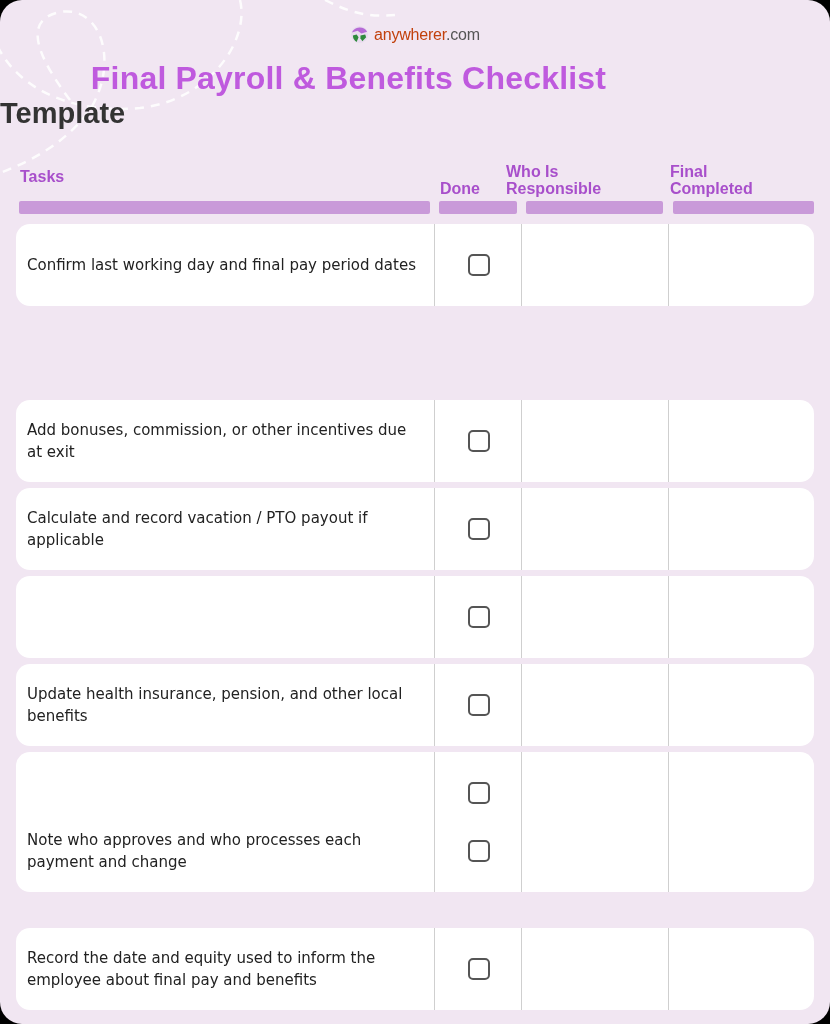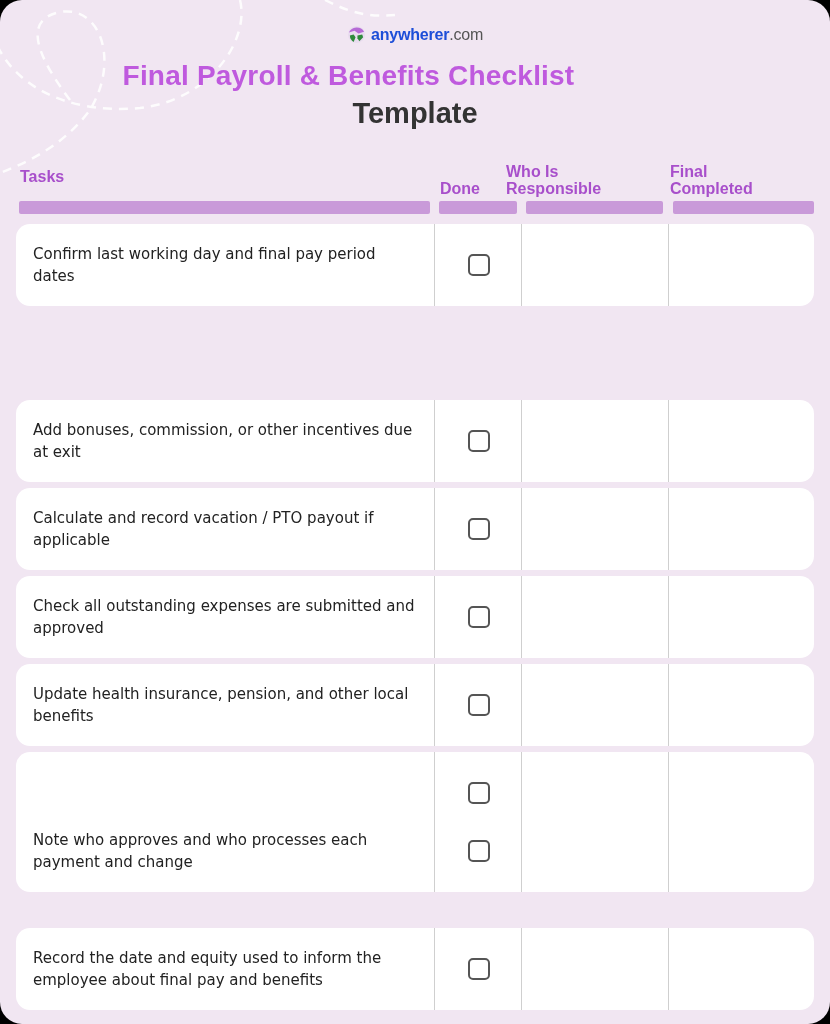--- a/index.html
+++ b/index.html
@@ -9,43 +9,43 @@
     background:#f1e6f2; border-radius:22px; overflow:hidden;
     font-family:"DejaVu Sans", sans-serif;
   }
   .deco { position:absolute; left:0; top:0; pointer-events:none; }
   .logo {
     position:absolute; top:25px; left:0; width:830px;
     display:flex; justify-content:center; align-items:center; gap:5px;
   }
   .logo-icon { width:19px; height:19px; }
   .logo-text { font-family:"Liberation Sans", sans-serif; font-size:16px; color:#555; letter-spacing:-0.2px; }
-  .logo-text b { font-weight:700; color:#1d4ed8; }
+  .logo-text b { font-weight:400; color:#c2410c; }
   .title {
     position:absolute; top:60px; left:0; width:697px; text-align:center;
-    font-family:"Liberation Sans", sans-serif; font-weight:700; font-size:28px;
+    font-family:"Liberation Sans", sans-serif; font-weight:700; font-size:32px;
     color:#bf5ade; letter-spacing:0.2px;
   }
   .subtitle {
-    position:absolute; top:97px; left:0; width:830px; text-align:center;
+    position:absolute; top:97px; left:0; width:830px; 
     font-family:"Liberation Sans", sans-serif; font-weight:700; font-size:29px;
     color:#333333;
   }
   .col-head {
     position:absolute; font-family:"Liberation Sans", sans-serif; font-weight:700;
     font-size:16px; line-height:17px; color:#a84fcb;
   }
   .head-bar { position:absolute; top:201px; height:13px; background:#c99ad9; border-radius:2px; }
   .row {
     position:absolute; left:16px; width:798px; height:82px; background:#ffffff;
     border-radius:14px; overflow:hidden;
   }
   .cell { position:absolute; top:0; height:82px; }
   .cell-task {
-    left:0; width:418px; display:flex; align-items:center; padding-left:17px;
+    left:0; width:418px; display:flex; align-items:center; padding-left:11px;
     box-sizing:border-box; font-family:"DejaVu Sans", sans-serif; font-size:15px;
     line-height:22px; color:#222; padding-right:14px;
   }
   .cell-done { left:418px; width:87px; border-left:1px solid #cfcfcf; display:flex; align-items:center; justify-content:center; }
   .cell-who { left:505px; width:147px; border-left:1px solid #cfcfcf; }
   .cell-date { left:652px; width:146px; border-left:1px solid #cfcfcf; }
   .checkbox {
     width:18px; height:18px; border:2px solid #555; border-radius:5px;
     background:#fff; box-sizing:content-box;
   }
@@ -114,21 +114,20 @@
   <div class="row" style="top:488px;">
     <div class="cell cell-task">Calculate and record vacation / PTO payout if applicable</div>
     <div class="cell cell-done">
         <div class="checkbox"></div>
       </div>
     <div class="cell cell-who"></div>
     <div class="cell cell-date"></div>
   </div>
 
   <div class="row" style="top:576px;">
-    <div class="cell cell-task">Check all outstanding expenses are submitted and approved</div>
     <div class="cell cell-done">
         <div class="checkbox"></div>
       </div>
     <div class="cell cell-who"></div>
     <div class="cell cell-date"></div>
   </div>
 
   <div class="row" style="top:664px;">
     <div class="cell cell-task">Update health insurance, pension, and other local benefits</div>
     <div class="cell cell-done">

